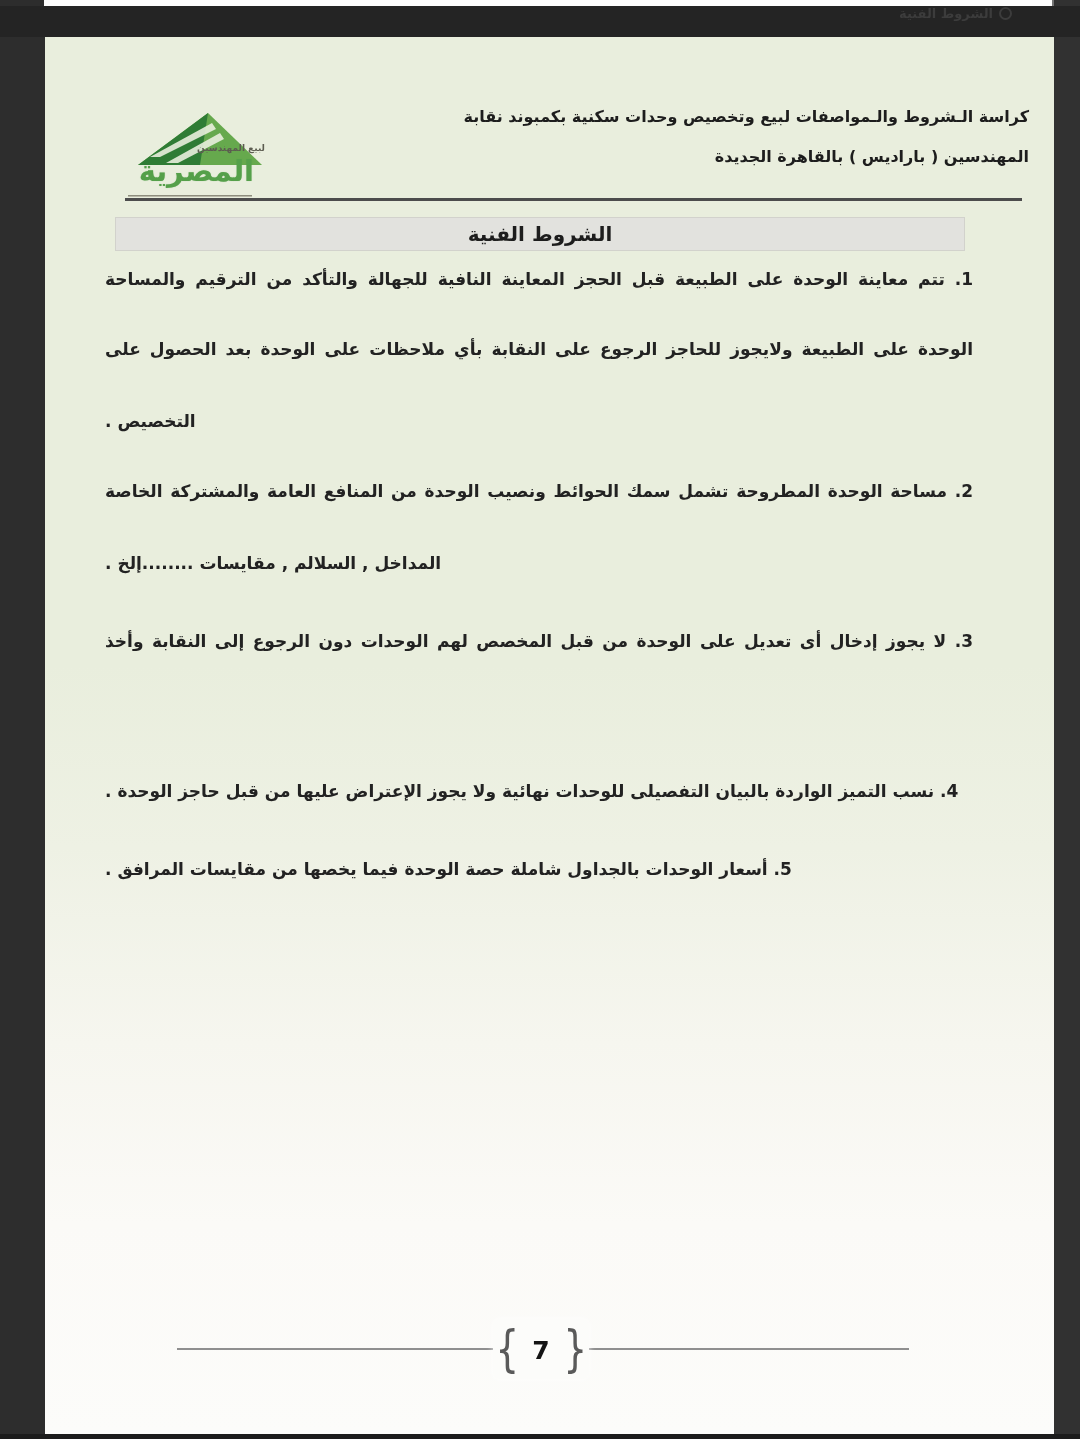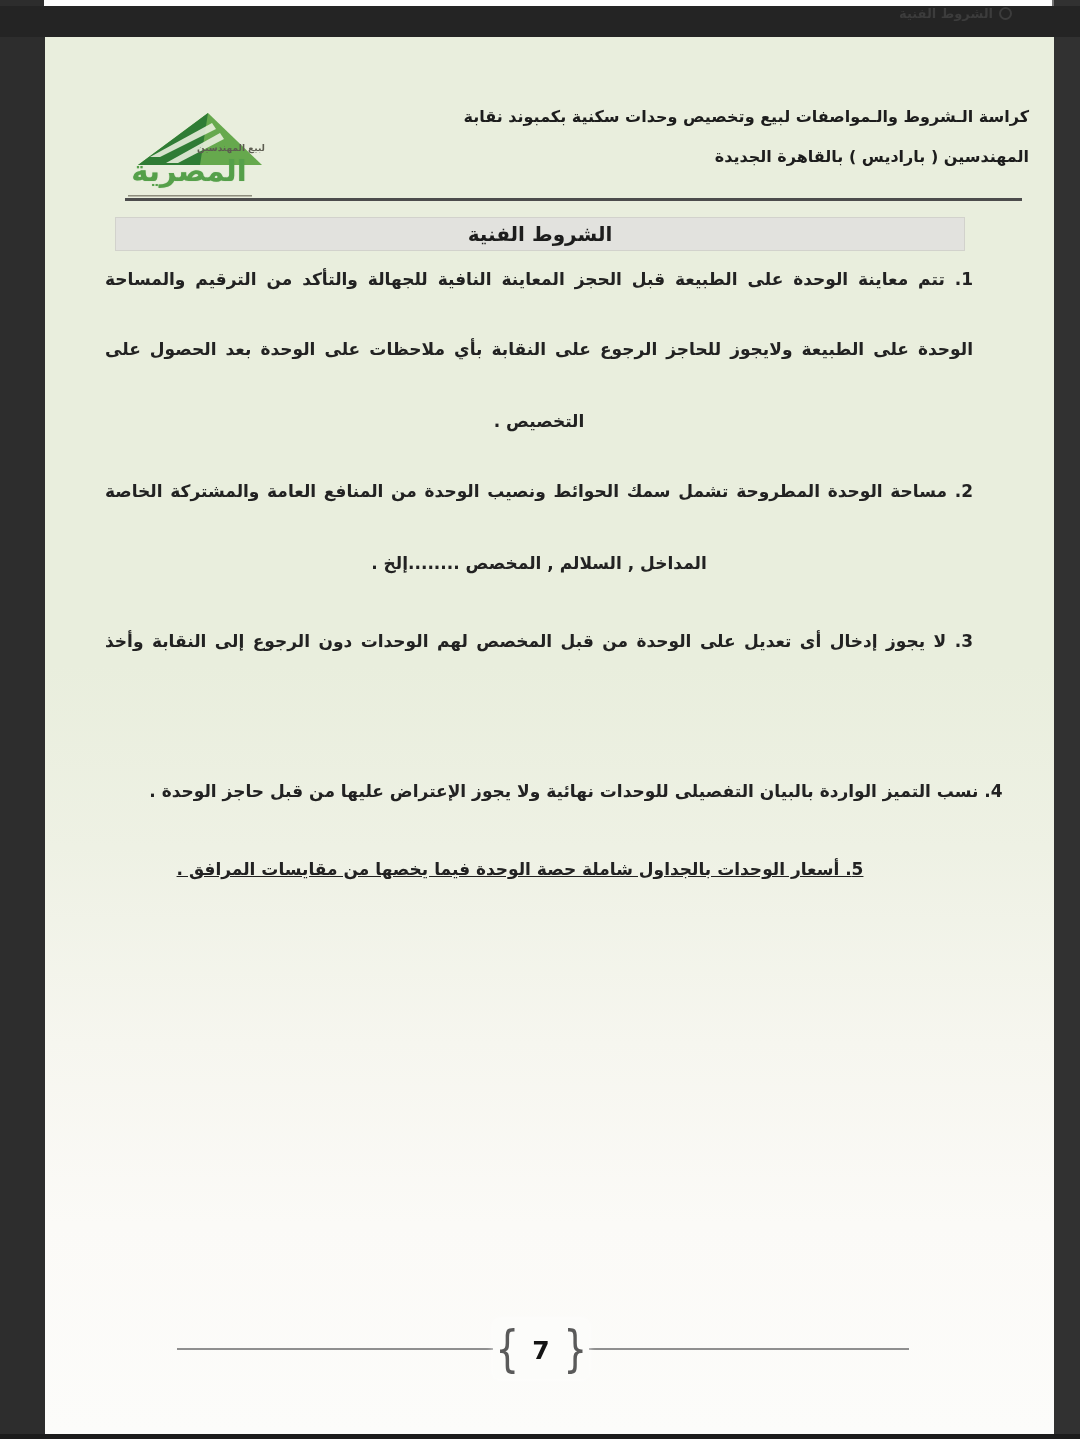--- a/index.html
+++ b/index.html
@@ -36,21 +36,21 @@
 
   
   .logo { position: absolute; left: 75px; top: 68px; width: 155px; height: 104px; }
   .logo svg { position: absolute; left: 0; top: 0; }
   .logo-small-text {
     position: absolute; left: 75px; top: 38px; width: 70px;
     font-size: 9px; color: #5c5c50; direction: rtl; text-align: right; line-height: 10px;
     font-weight: bold; letter-spacing: -0.5px;
   }
   .logo-big-text {
-    position: absolute; left: 4px; top: 50px; width: 130px; text-align: center;
+    position: absolute; left: 4px; top: 50px; width: 130px; text-align: right;
     font-size: 29px; font-weight: bold; color: #55a04a; direction: rtl; line-height: 32px;
     text-shadow: 0 0 1px rgba(85,160,74,.4);
   }
   .logo-underline { position: absolute; left: 8px; top: 90px; width: 124px; height: 2px;
     border-top: 1px solid #8d8d7d; border-bottom: 1px solid #b9b9a9; }
 
   
   .header-title {
     position: absolute; right: 25px; top: 60px; width: 665px;
     direction: rtl; text-align: right;
@@ -66,33 +66,33 @@
     background: #e2e2de; border: 1px solid #d2d2cc;
     display: flex; align-items: center; justify-content: center;
     font-size: 20px; font-weight: bold; color: #1d1d1d; direction: rtl;
   }
 
   
   .doc-line {
     position: absolute; left: 60px; width: 868px; height: 42px;
     direction: rtl; unicode-bidi: plaintext;
     font-size: 17px; font-weight: bold; color: #222; line-height: 42px;
-    white-space: nowrap; text-align: center; overflow: visible;
+    white-space: nowrap; text-align: left; overflow: visible;
   }
   .doc-line.justify {
     white-space: normal; text-align: justify; text-align-last: justify;
     overflow: hidden;
   }
   .doc-line.indent-sm { padding-right: 14px; }
-  .doc-line.indent-md { padding-right: 38px; text-decoration: underline; }
+  .doc-line.indent-md { padding-right: 38px; }
 
   .l-1a { top: 221px; } .l-1b { top: 291px; } .l-1c { top: 363px; }
   .l-2a { top: 433px; } .l-2b { top: 505px; }
   .l-3a { top: 583px; } .l-3b { top: 655px; }
-  .l-4  { top: 733px; margin-left: 44px; } .l-5  { top: 811px; }
+  .l-4  { top: 733px; } .l-5  { top: 811px; }
 
   
   .footer-line { position: absolute; left: 132px; right: 145px; top: 1311px; height: 2px; background: #8f8f8f; }
   .page-num-box {
     position: absolute; left: 448px; top: 1282px; width: 96px; height: 60px;
     background: #fcfcfa; border-radius: 6px;
     display: flex; align-items: center; justify-content: center; gap: 12px;
     box-shadow: 0 0 6px rgba(255,255,255,.8);
   }
   .brace {
@@ -142,21 +142,21 @@
 
     <div class="section-bar">
       <span>الشروط الفنية</span>
     </div>
 
     <div class="doc-line justify l-1a">1. تتم معاينة الوحدة على الطبيعة قبل الحجز المعاينة النافية للجهالة والتأكد من الترقيم والمساحة والحالة التى عليها</div>
     <div class="doc-line justify l-1b">الوحدة على الطبيعة ولايجوز للحاجز الرجوع على النقابة بأي ملاحظات على الوحدة بعد الحصول على خطاب</div>
     <div class="doc-line l-1c">التخصيص .</div>
 
     <div class="doc-line justify l-2a">2. مساحة الوحدة المطروحة تشمل سمك الحوائط ونصيب الوحدة من المنافع العامة والمشتركة الخاصة بالمبنى مثل</div>
-    <div class="doc-line l-2b">المداخل , السلالم , المخصص ........إلخ .</div>
+    <div class="doc-line l-2b">المداخل , السلالم , مقايسات ........إلخ .</div>
 
     <div class="doc-line justify l-3a">3. لا يجوز إدخال أى تعديل على الوحدة من قبل المخصص لهم الوحدات دون الرجوع إلى النقابة وأخذ الموافقات وذلك</div>
 
     <div class="doc-line indent-sm l-4">4. نسب التميز الواردة بالبيان التفصيلى للوحدات نهائية ولا يجوز الإعتراض عليها من قبل حاجز الوحدة .</div>
     <div class="doc-line indent-md l-5">5. أسعار الوحدات بالجداول شاملة حصة الوحدة فيما يخصها من مقايسات المرافق .</div>
 
     <div class="footer-line"></div>
     <div class="page-num-box">
       <span class="brace">{</span>
       <span class="page-num">7</span>

